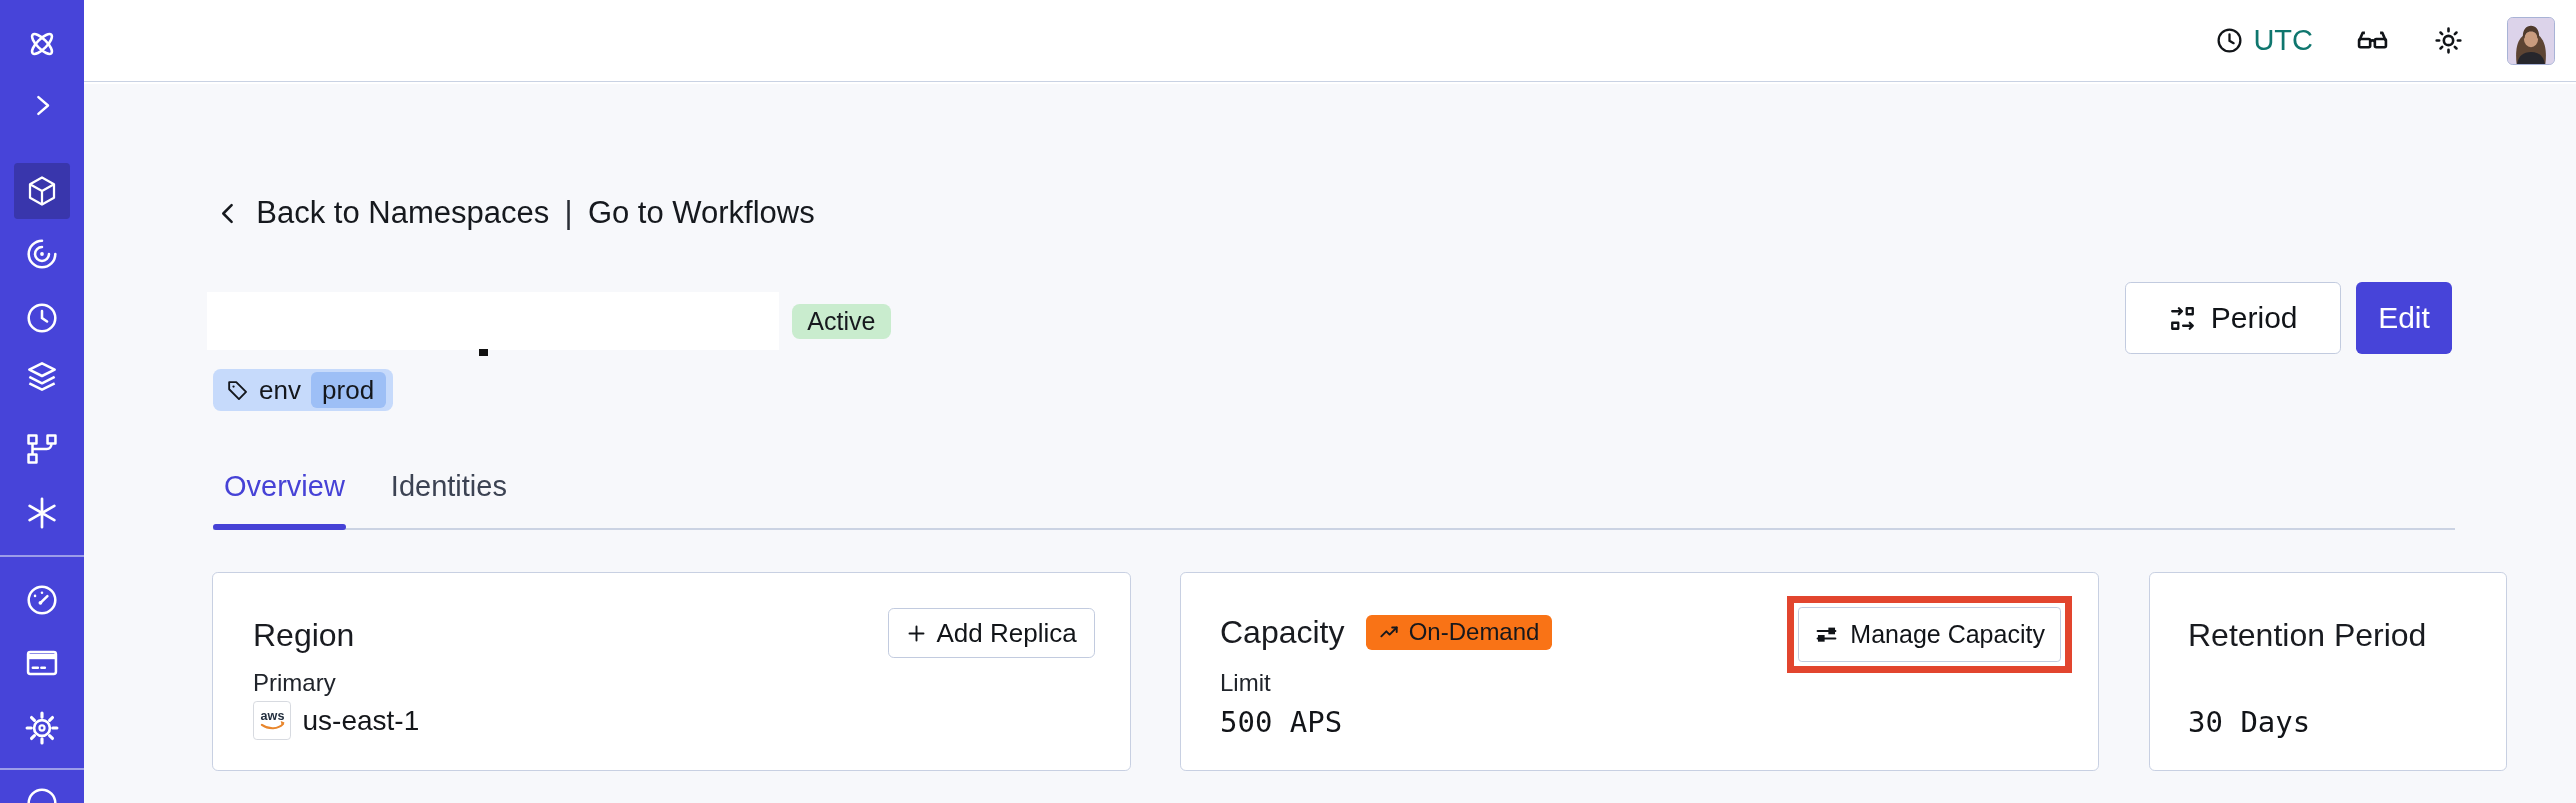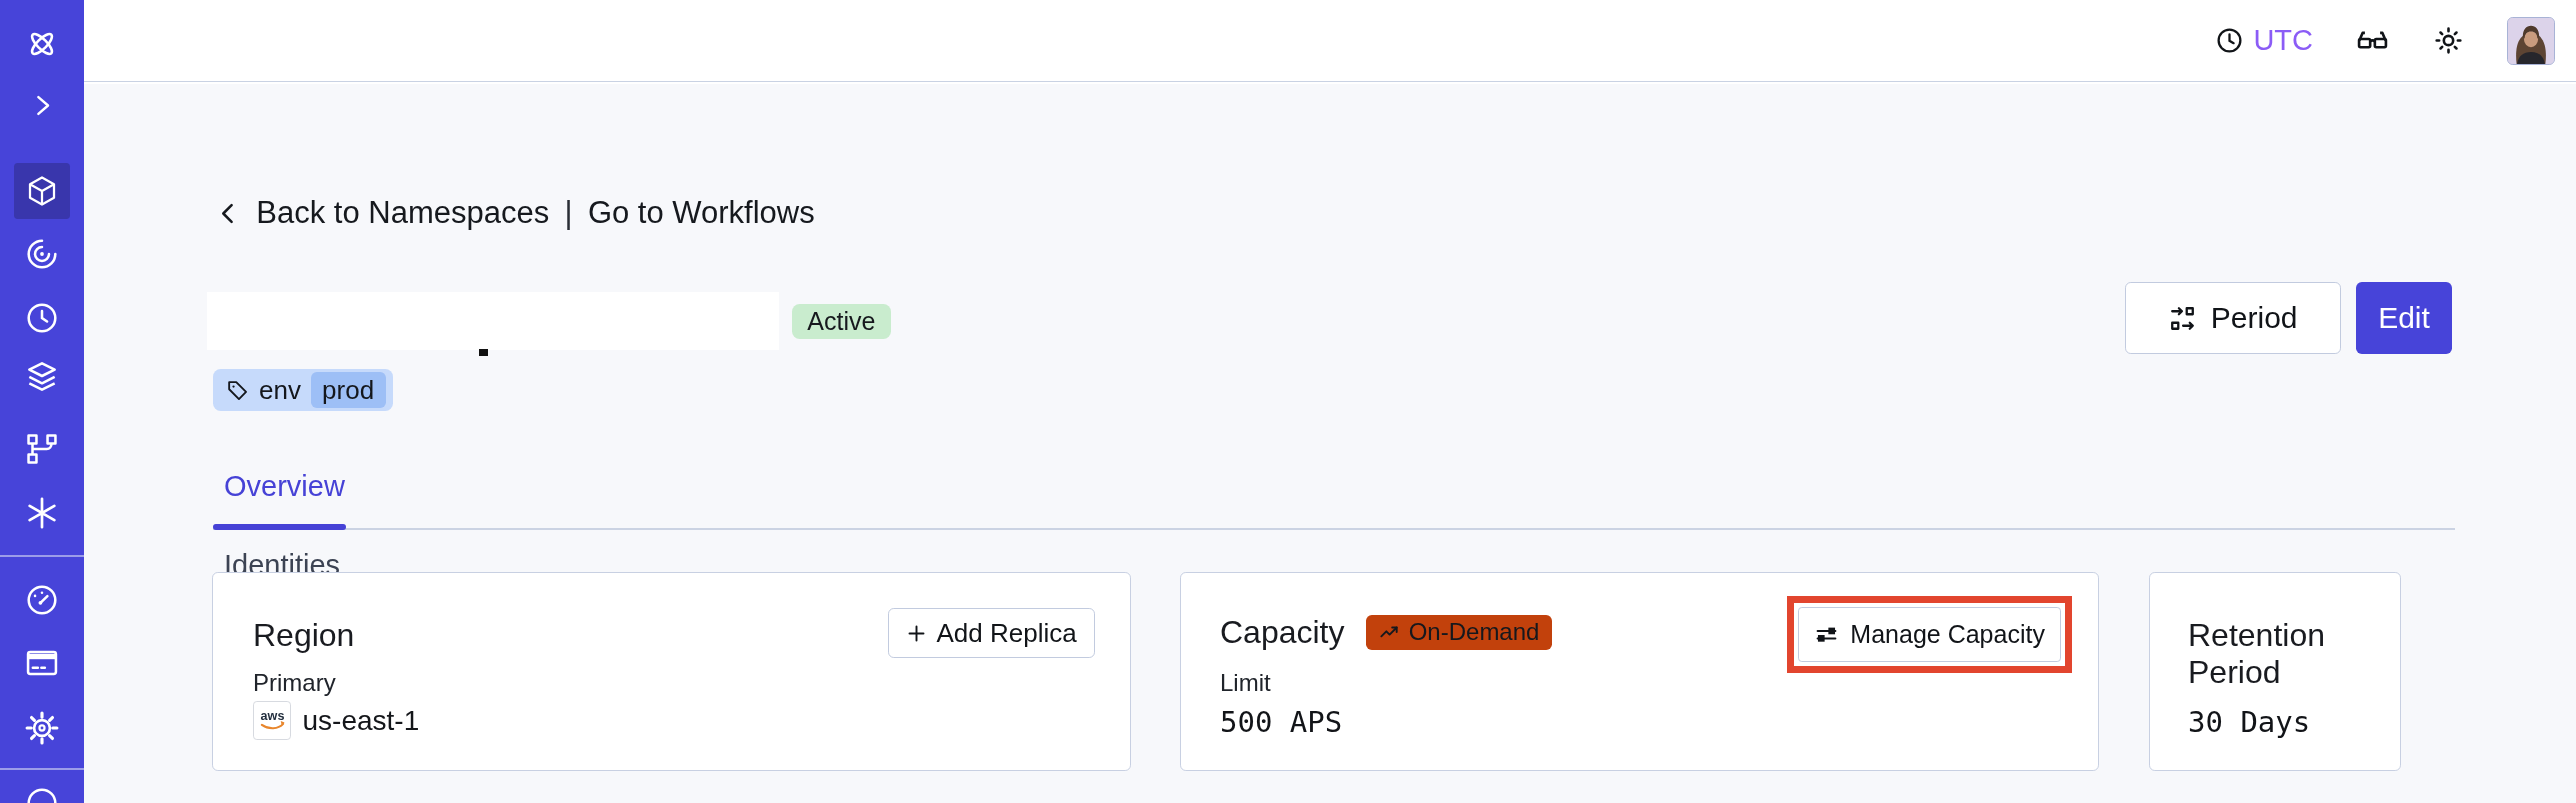--- a/index.html
+++ b/index.html
@@ -10,21 +10,21 @@
   .sidebar{position:absolute;left:0;top:0;width:84px;height:804px;background:#4744d9;overflow:hidden;}
   .side-ic{position:absolute;left:42px;transform:translateX(-50%);display:flex;align-items:center;justify-content:center;cursor:pointer;}
   .side-ic svg{display:block;}
   .active-tile{position:absolute;left:14.4px;top:163px;width:56px;height:56px;background:#3936ac;border-radius:3.8px;
                display:flex;align-items:center;justify-content:center;cursor:pointer;}
   .side-div{position:absolute;left:0;width:84px;height:1.9px;background:rgba(226,232,245,.55);}
 
   
   .topbar{position:absolute;left:84px;top:0;width:2492px;height:82px;background:#fff;border-bottom:1.9px solid #c9d2e3;box-sizing:border-box;}
   .topbar-right{position:absolute;right:21px;top:0;height:81px;display:flex;align-items:center;gap:42px;}
-  .tz{display:flex;align-items:center;gap:9.6px;font-size:29px;color:#8b5cf6;cursor:pointer;}
+  .tz{display:flex;align-items:center;gap:9.6px;font-size:29px;color:#0f766e;cursor:pointer;}
   .avatar{width:46px;height:46px;border-radius:5.8px;border:1.9px solid #a8b3d6;background:#dcd3ea;overflow:hidden;cursor:pointer;}
 
   
   .content{position:absolute;left:84px;top:84px;width:2492px;height:719px;background:#f7f8fb;}
 
   .breadcrumb{position:absolute;left:132px;top:111px;display:flex;align-items:center;gap:15.3px;
               font-size:31px;font-weight:500;color:#16191e;}
   .crumb{cursor:pointer;}
   .crumb-sep{font-weight:400;color:#2a2e35;}
 
@@ -35,39 +35,39 @@
   .tag-chip{position:absolute;left:129px;top:285px;height:42px;display:flex;align-items:center;gap:9.6px;
             padding:0 7.7px 0 11.5px;border-radius:7.7px;background:#c6dafb;font-size:26px;color:#14171c;}
   .tag-chip .tag-val{background:#9dbff6;border-radius:5.8px;padding:2.9px 11.5px;}
 
   .btn{display:flex;align-items:center;justify-content:center;box-sizing:border-box;cursor:pointer;
        background:#fff;border:1.9px solid #c2cbdf;border-radius:5.8px;font-family:"Liberation Sans",sans-serif;}
   .connect-btn{position:absolute;left:2041px;top:198px;width:216px;height:72px;gap:13.4px;font-size:30px;font-weight:500;color:#111418;}
   .edit-btn{position:absolute;left:2272px;top:198px;width:96px;height:72px;background:#4744d9;border:none;
             color:#fff;font-size:30px;font-weight:500;}
 
-  .tabs{position:absolute;left:140px;top:386px;display:flex;gap:46px;font-size:29px;font-weight:500;flex-direction:column;}
+  .tabs{position:absolute;left:140px;top:386px;display:flex;gap:46px;font-size:29px;font-weight:500;}
   .tab{cursor:pointer;color:#3c4353;}
   .tab.active{color:#4642d6;}
   .tabline-gray{position:absolute;left:129px;top:444px;width:2242px;height:1.9px;background:#cbd3e3;}
   .tabline-accent{position:absolute;left:129px;top:440px;width:133px;height:5.8px;background:#4642d6;border-radius:2.9px;}
 
   
   .card{position:absolute;top:488px;height:199px;background:#fff;border:1.9px solid #c8d0e2;border-radius:5.8px;box-sizing:border-box;}
   .card-region{left:128px;width:919px;}
   .card-capacity{left:1096px;width:919px;}
-  .card-retention{left:2065px;width:252px;}
+  .card-retention{left:2065px;width:358px;}
   .card-title{position:absolute;left:40px;top:44px;font-size:32px;font-weight:500;color:#191b20;}
   .card-label{position:absolute;left:40px;top:96px;font-size:24px;color:#20242b;}
   .mono-value{position:absolute;left:40px;top:132px;font-family:"DejaVu Sans Mono",monospace;font-size:29px;color:#121418;}
 
   .title-row{position:absolute;left:39px;top:38px;height:42px;display:flex;align-items:center;gap:21px;}
   .title-row .t{font-size:32px;font-weight:500;color:#191b20;}
   .mode-badge{height:35px;display:flex;align-items:center;gap:7.7px;padding:0 12.5px;border-radius:5.8px;
-              background:#c2410c;font-size:24px;font-weight:500;color:#16181d;}
+              background:#f97316;font-size:24px;font-weight:500;color:#16181d;}
 
   .add-replica-btn{position:absolute;right:35px;top:35px;height:50px;padding:0 17.3px;gap:9.6px;font-size:26px;font-weight:500;color:#111418;}
   .value-row{position:absolute;left:40px;top:128px;display:flex;align-items:center;gap:11.5px;justify-content:flex-end;}
   .aws-box{width:38px;height:39px;border:1px solid #d7dae0;border-radius:3.8px;background:#fff;box-sizing:border-box;
            display:flex;align-items:center;justify-content:center;}
   .region-value{font-size:28px;color:#14161a;}
 
   .manage-annotation{position:absolute;right:26px;top:23px;border:7.7px solid #e2452e;padding:3.8px;}
   .manage-btn{position:relative;height:55px;padding:0 15.3px;gap:11.5px;font-size:25px;font-weight:500;color:#111418;border-radius:3.8px;}
 </style>

